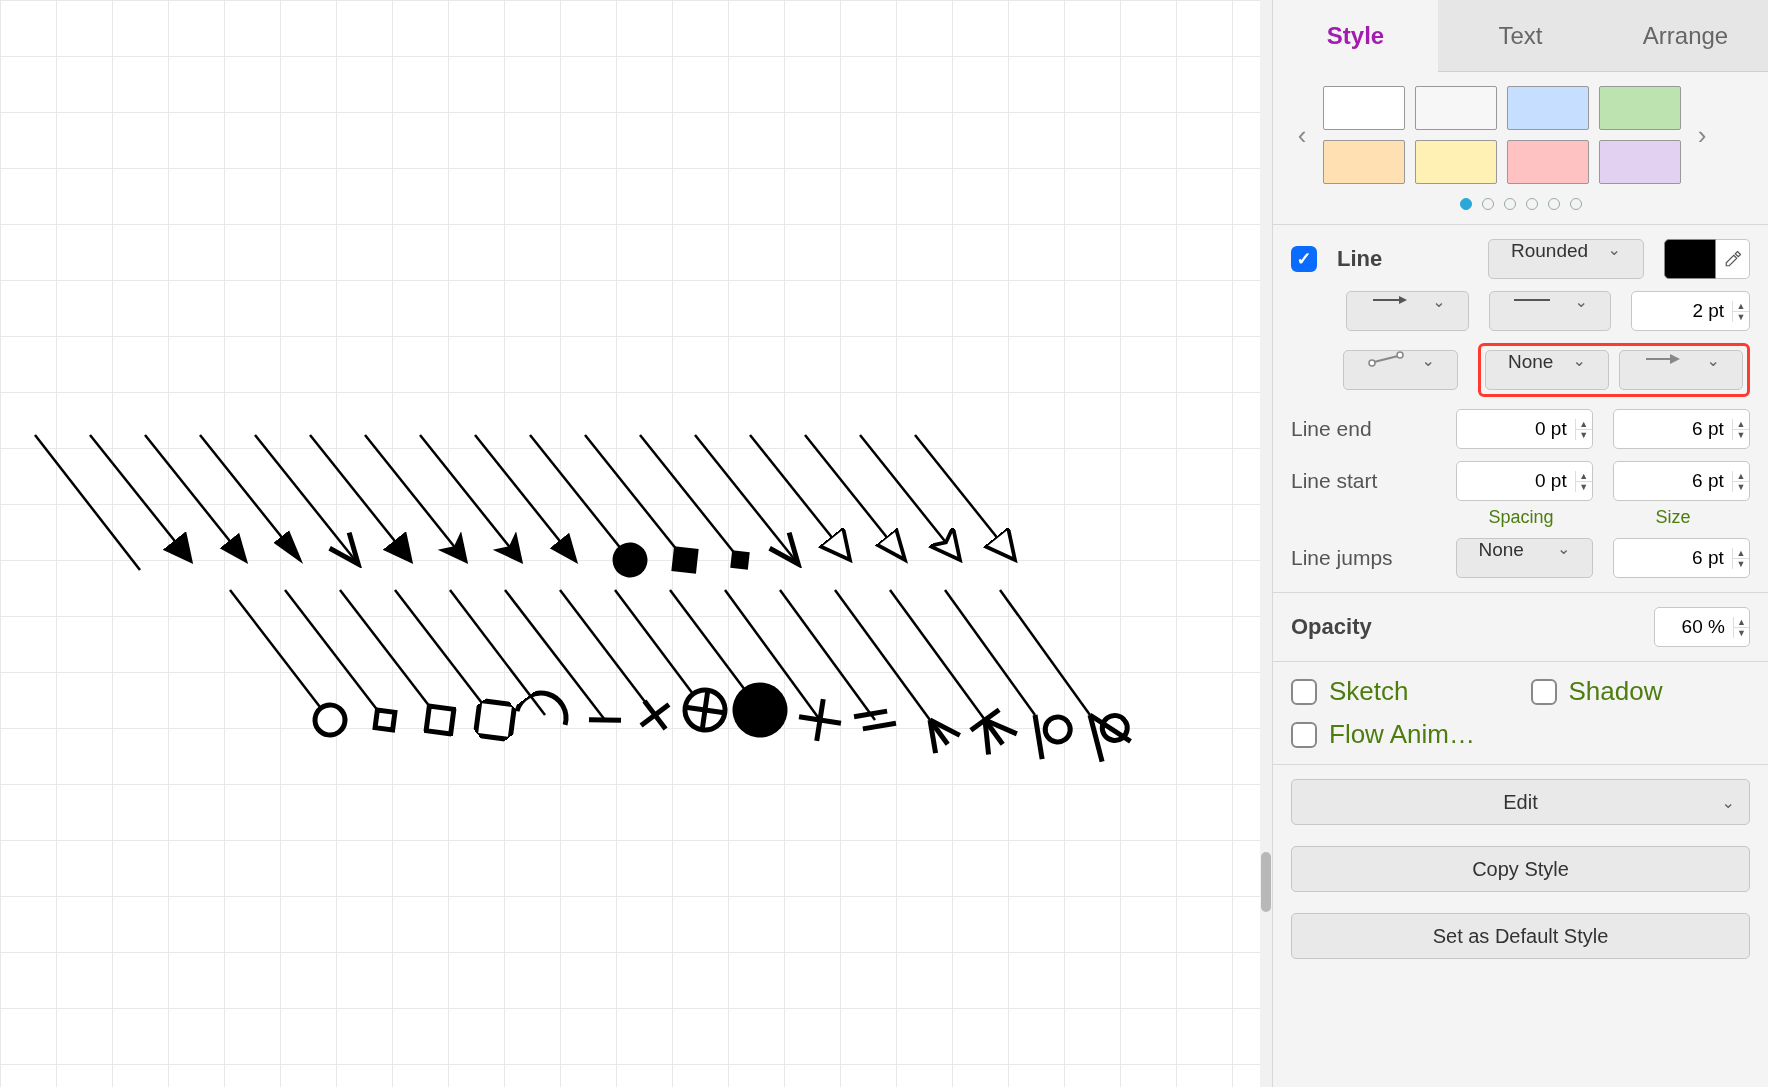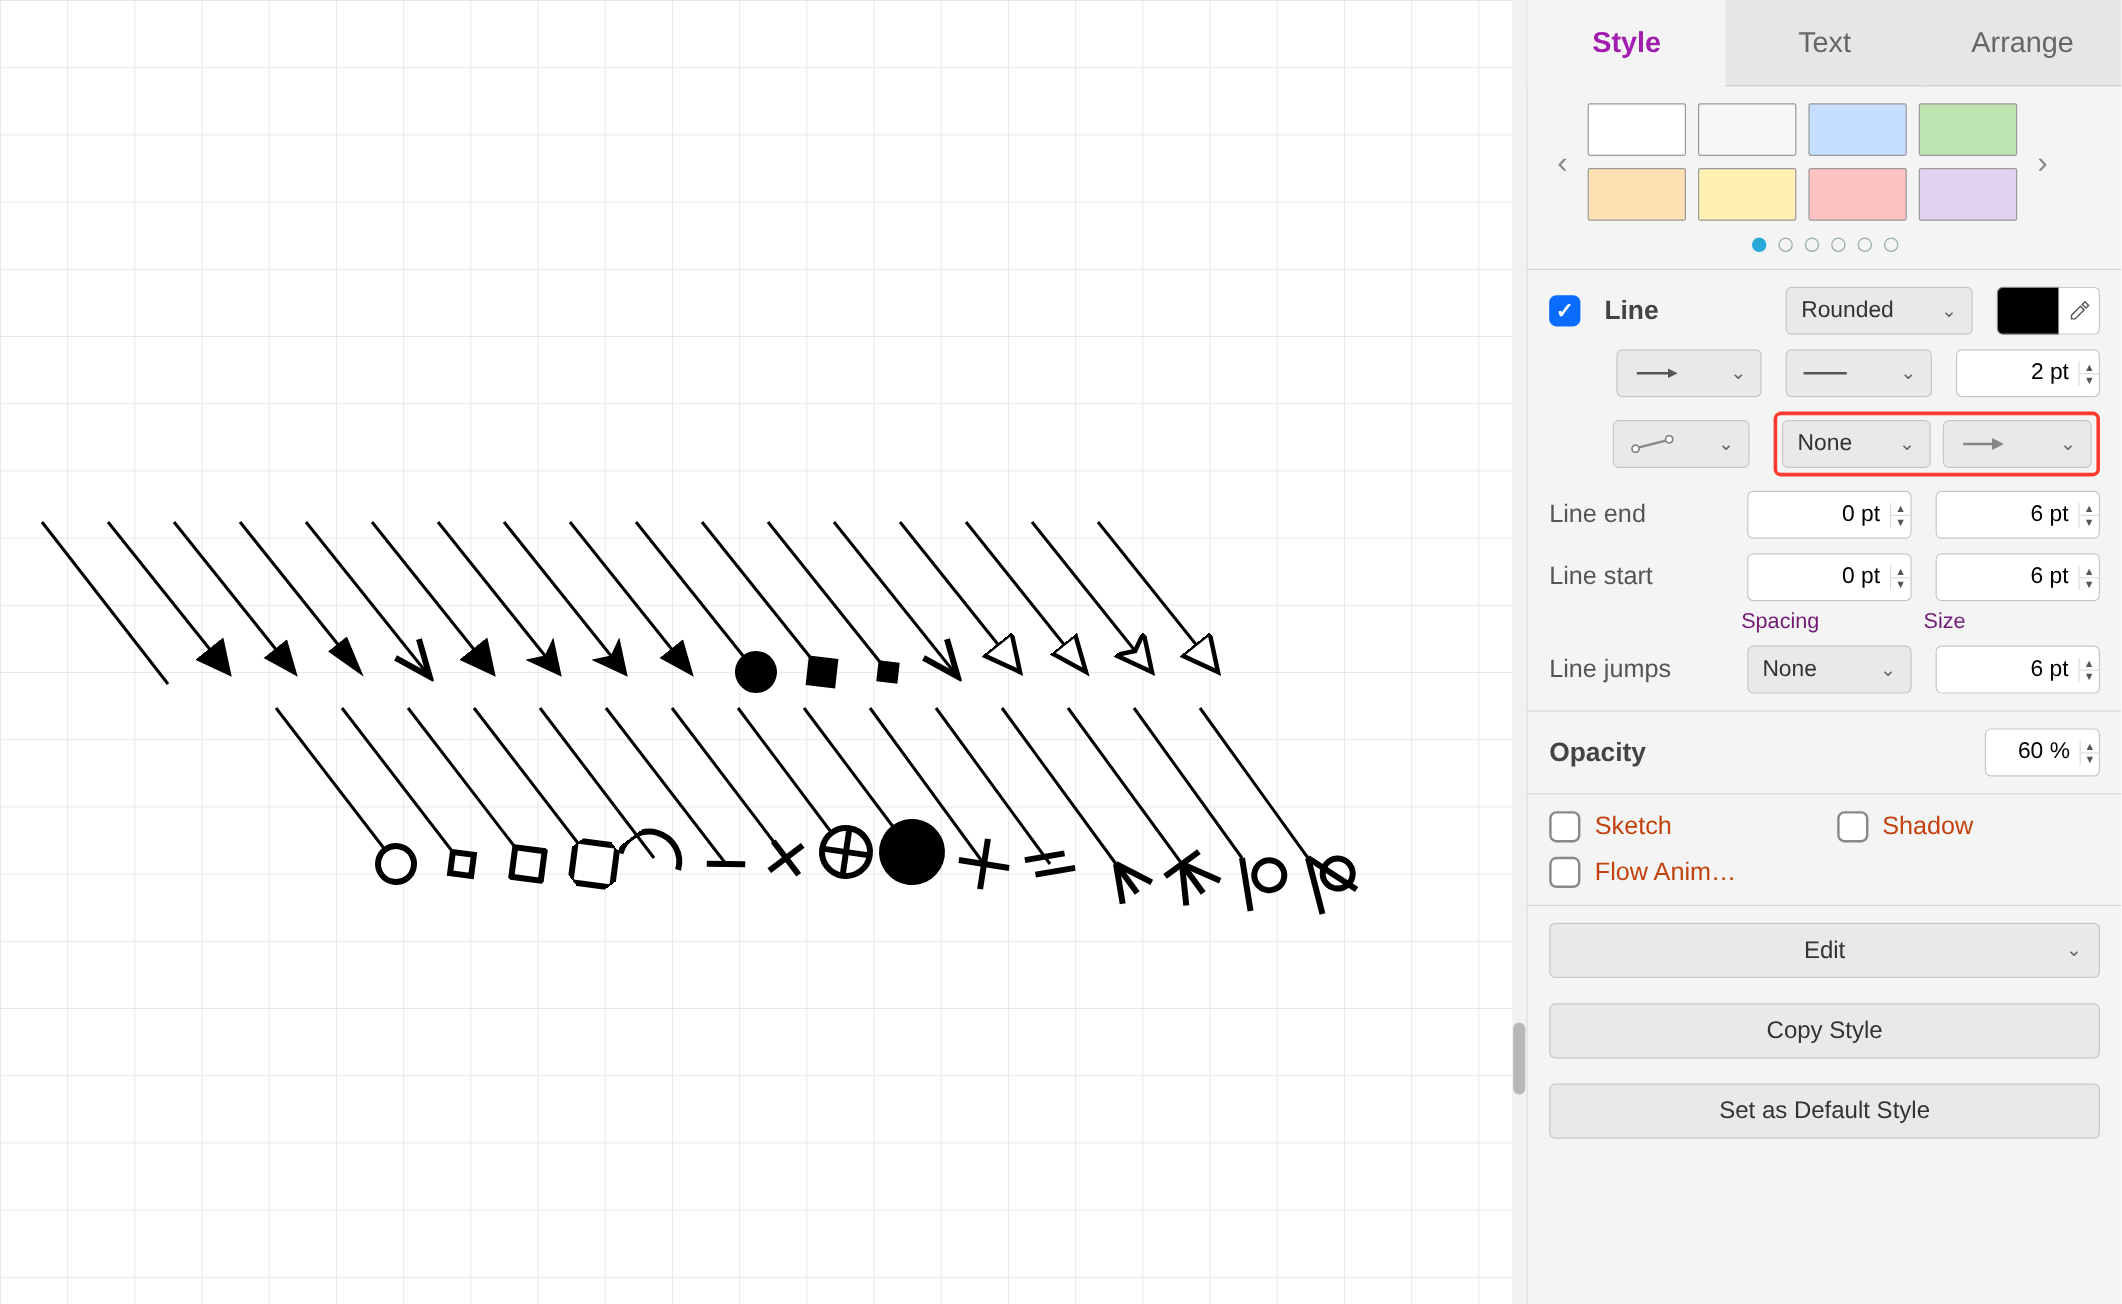--- a/index.html
+++ b/index.html
@@ -133,23 +133,22 @@
   background: #fff;
 }
 .chk.checked { background: #0a6cff; border-color: #0a6cff; color: #fff; }
 .chk.checked::after { content: "✓"; font-size: 18px; font-weight: 700; }
 .select {
   height: 40px;
   background: #fff;
   border: 1px solid #c7c7c7;
   border-radius: 5px;
   display: flex;
-  align-items: center;
   justify-content: space-between;
-  padding: 0 12px;
+  padding: 0 22px;
   cursor: pointer;
   font-size: 19px;
   color: #333;
 }
 .select.shade { background: #e9e9e9; }
 .chevron { font-size: 16px; color: #666; }
 .color-chip {
   height: 40px; width: 52px;
   background: #000;
   border: 1px solid #888;
@@ -206,28 +205,29 @@
   display: flex;
   gap: 10px;
 }
 .sublabels {
   display: flex;
   margin-top: -6px;
   margin-bottom: 10px;
 }
 .sublabel {
   font-size: 18px;
-  color: #701a75;
+  color: #4d7c0f;
+  text-align: center;
 }
 .check-opt {
   display: flex;
   align-items: center;
   gap: 12px;
-  font-size: 21px;
-  color: #c2410c;
+  font-size: 26px;
+  color: #4d7c0f;
 }
 .btn-wide {
   height: 46px;
   background: #e9e9e9;
   border: 1px solid #c7c7c7;
   border-radius: 5px;
   display: flex;
   align-items: center;
   justify-content: center;
   font-size: 20px;

